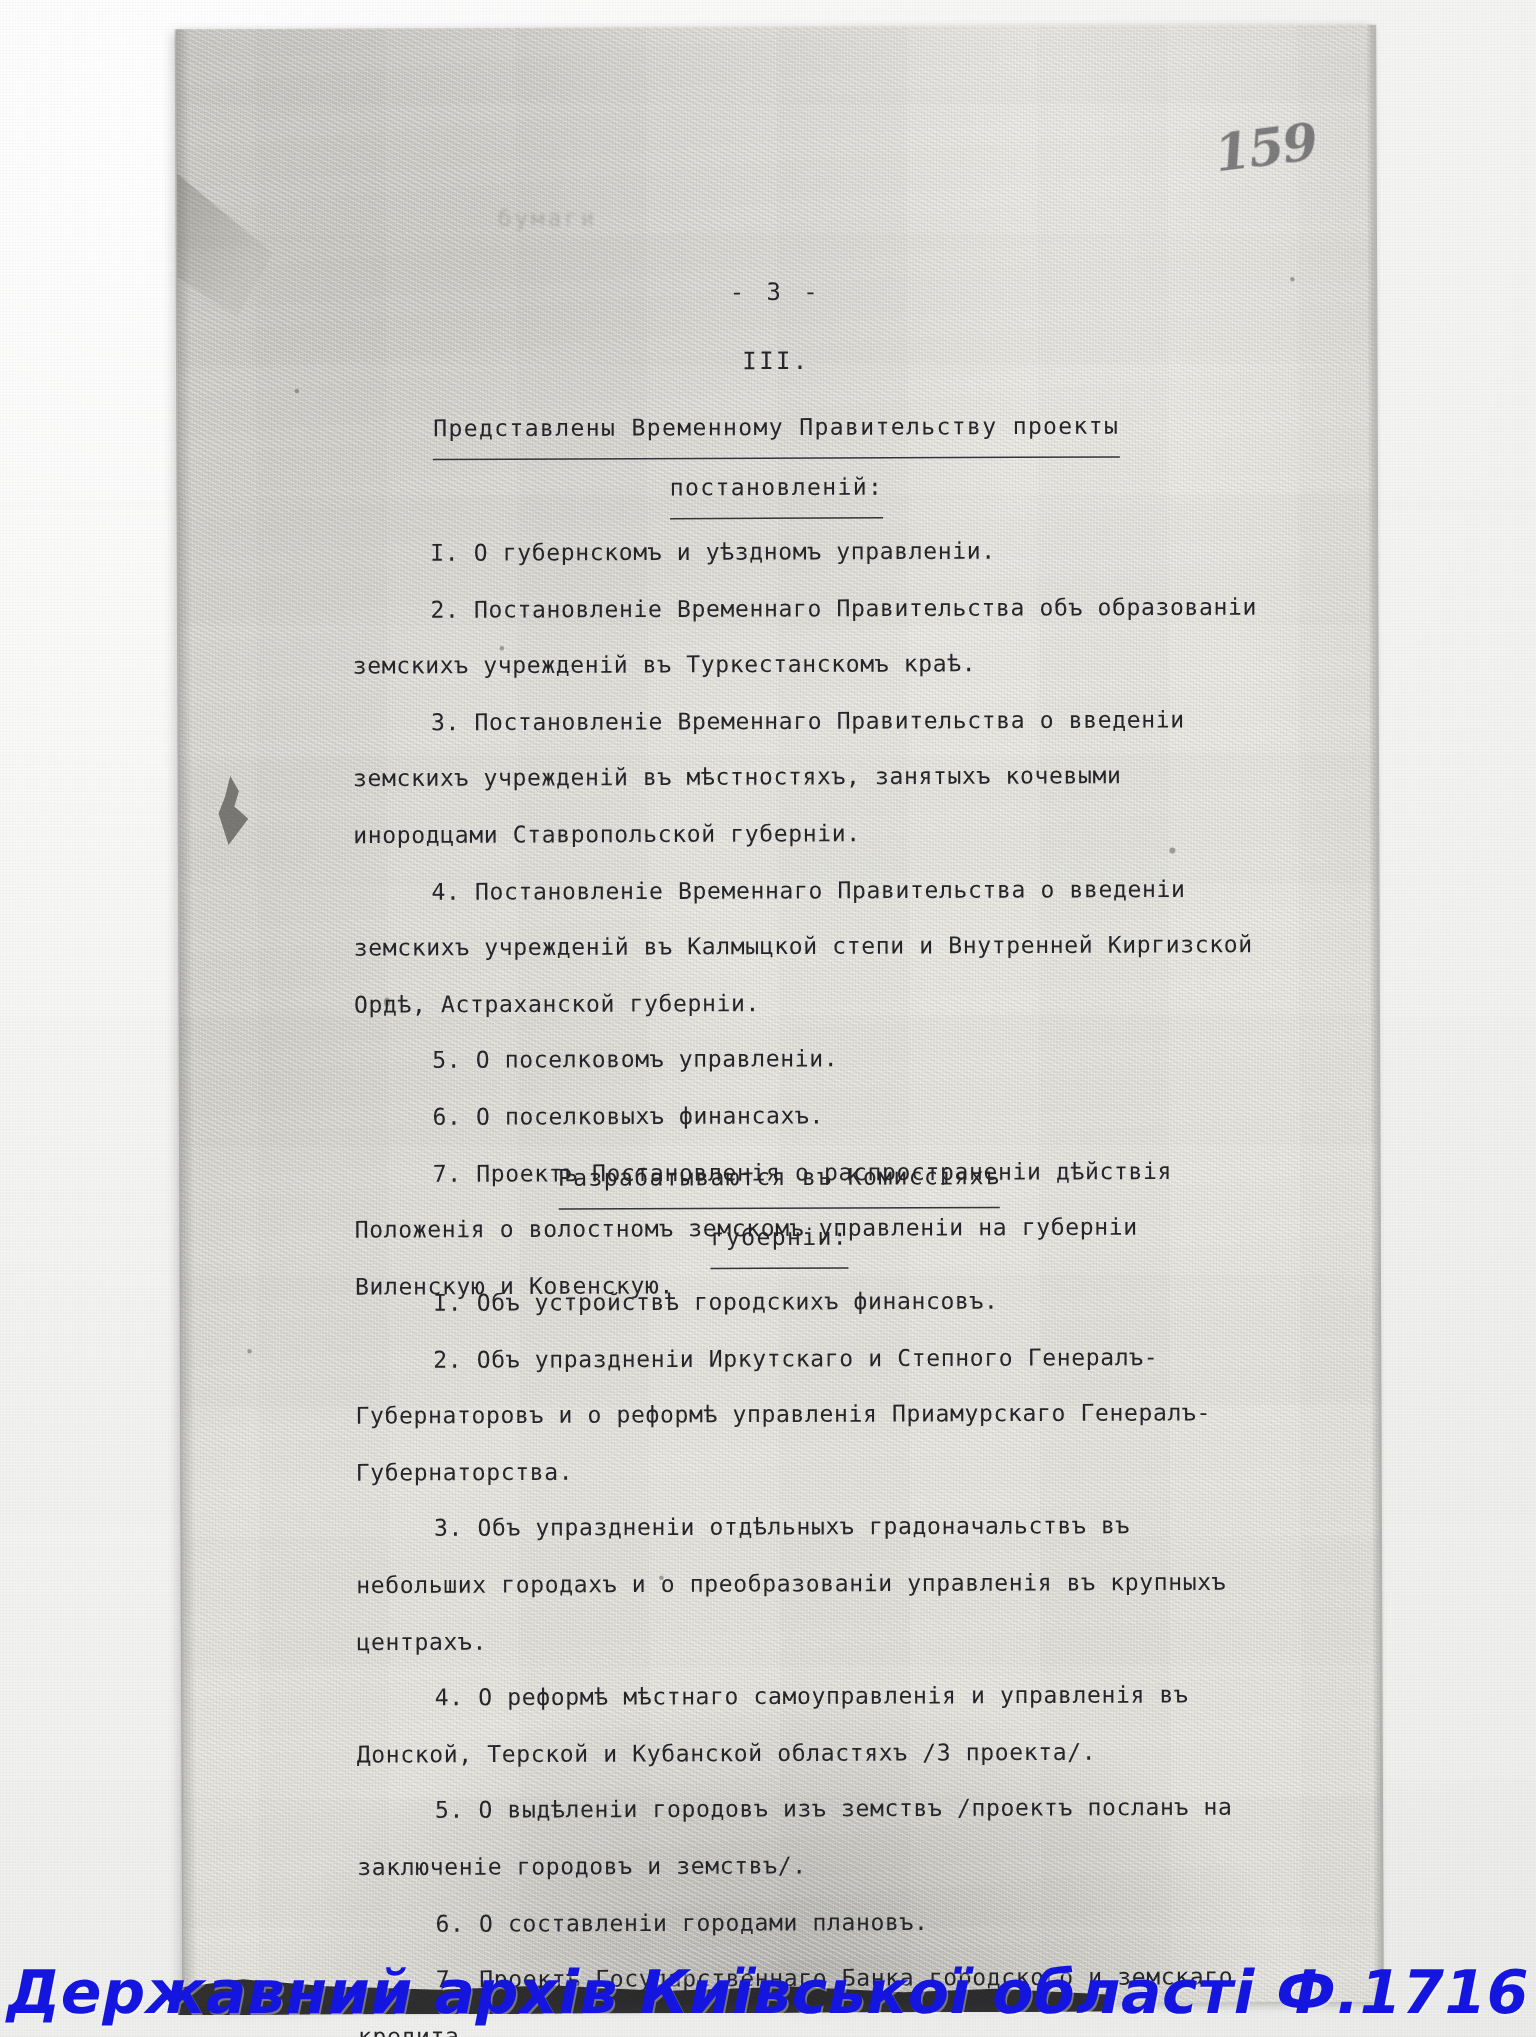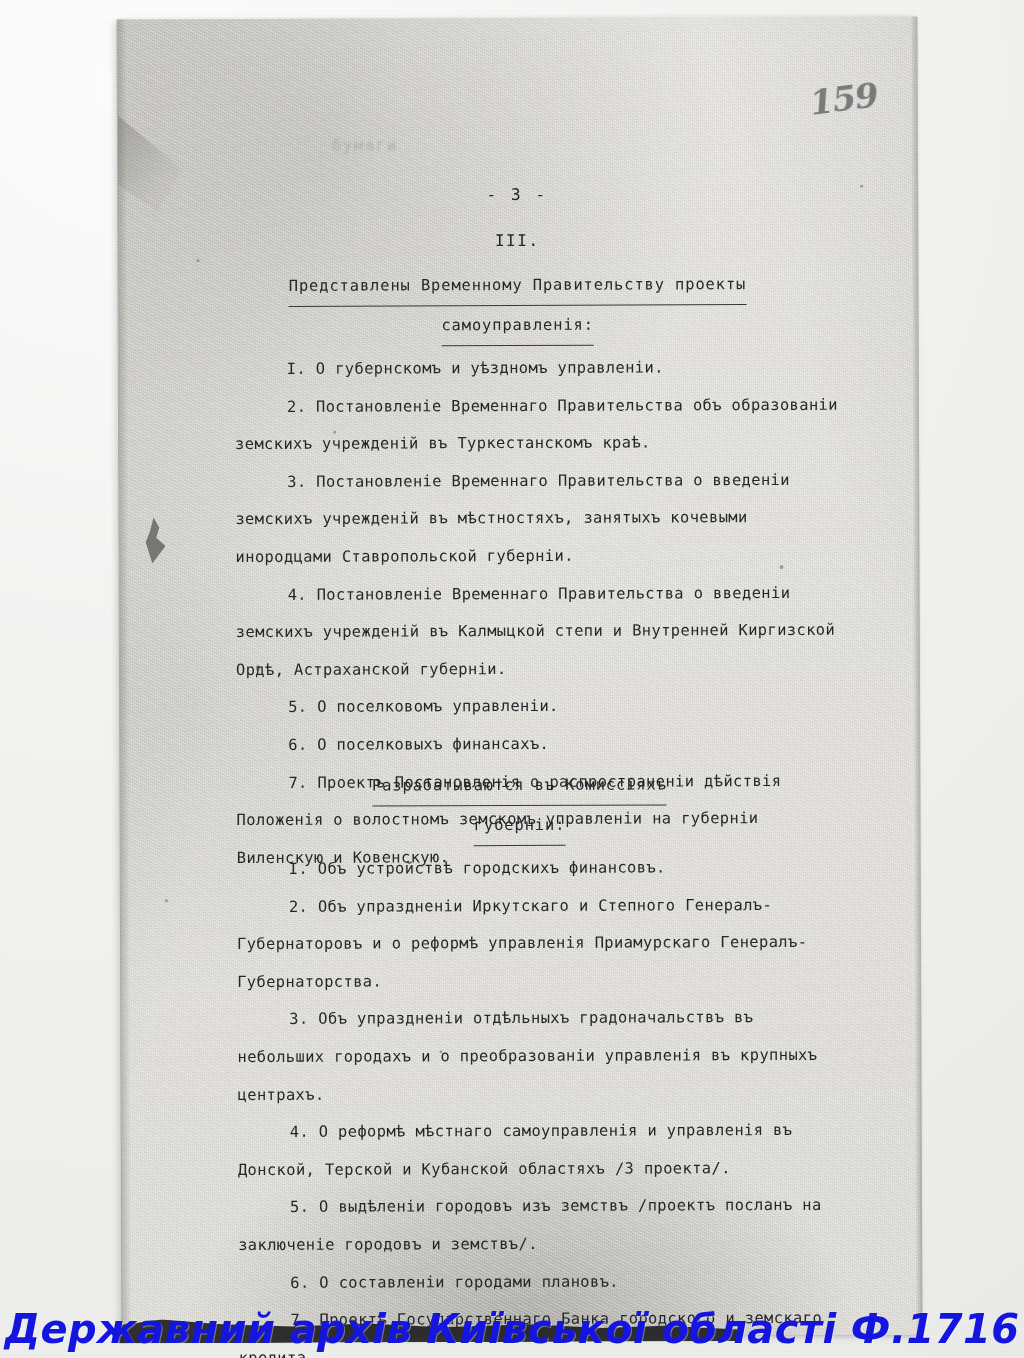--- a/index.html
+++ b/index.html
@@ -251,21 +251,21 @@
     <div class="typed">
       <div class="typed-ink">
 
         <div class="page-marker">- 3 -</div>
 
         <div class="roman-heading">III.</div>
 
         <div class="section" id="section-1">
           <div class="section-heading">
             <div><span class="hline">Представлены Временному Правительству проекты</span></div>
-            <div><span class="hline">самоуправленія:</span></div>
+            <div><span class="hline">постановленій:</span></div>
           </div>
           <ul class="items">
             <li class="item">I. О губернскомъ и уѣздномъ управленіи.</li>
             <li class="item">2. Постановленіе Временнаго Правительства объ образованіи земскихъ учрежденій въ Туркестанскомъ краѣ.</li>
             <li class="item">3. Постановленіе Временнаго Правительства о введеніи земскихъ учрежденій въ мѣстностяхъ, занятыхъ кочевыми инородцами Ставропольской губерніи.</li>
             <li class="item">4. Постановленіе Временнаго Правительства о введеніи земскихъ учрежденій въ Калмыцкой степи и Внутренней Киргизской Ордѣ, Астраханской губерніи.</li>
             <li class="item">5.  О поселковомъ управленіи.</li>
             <li class="item">6. О поселковыхъ финансахъ.</li>
             <li class="item">7. Проектъ Постановленія о распространеніи дѣйствія Положенія о волостномъ земскомъ управленіи на губерніи Виленскую и Ковенскую.</li>
           </ul>

